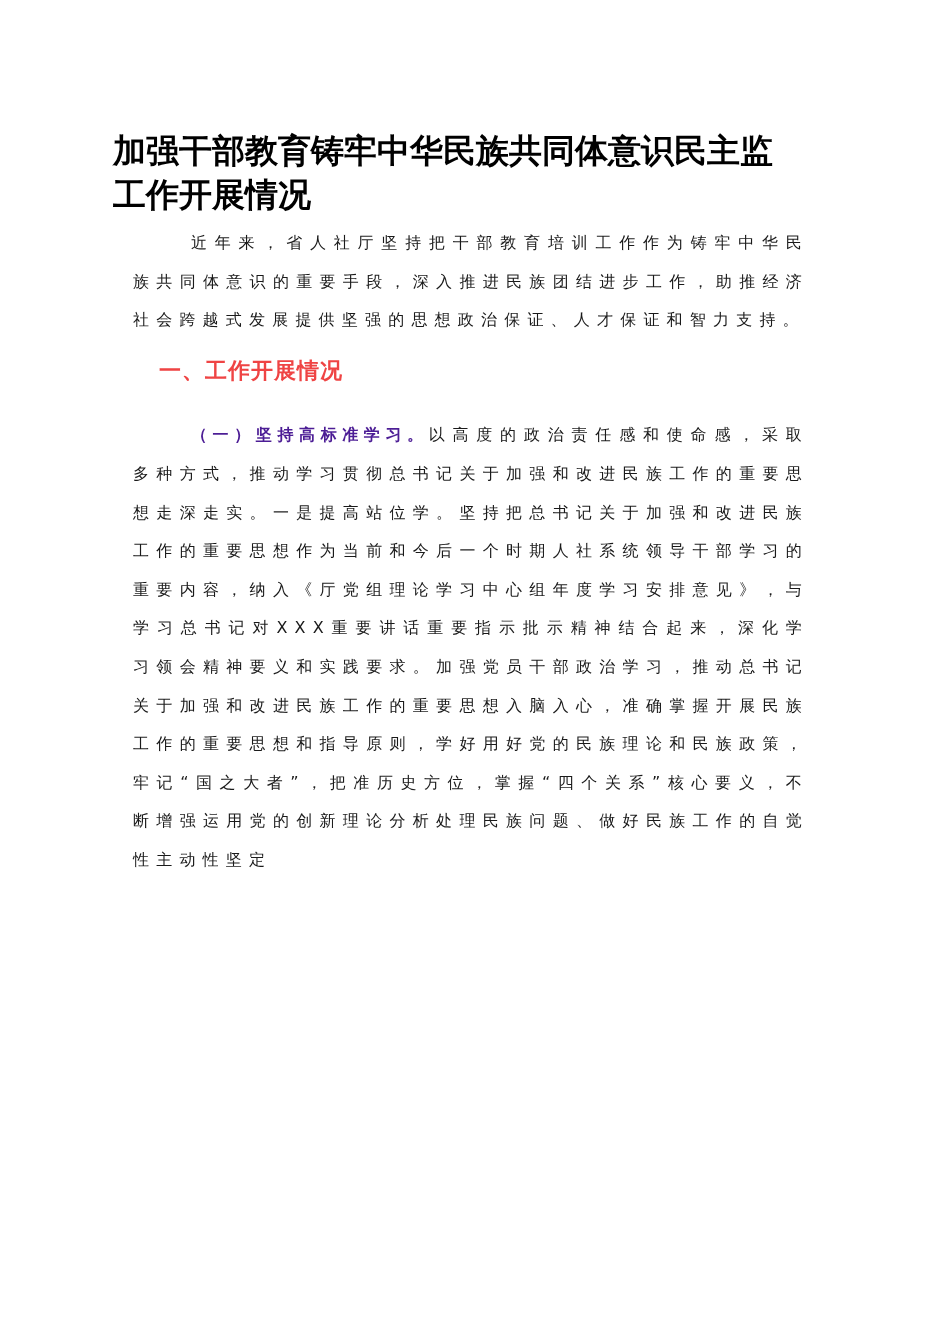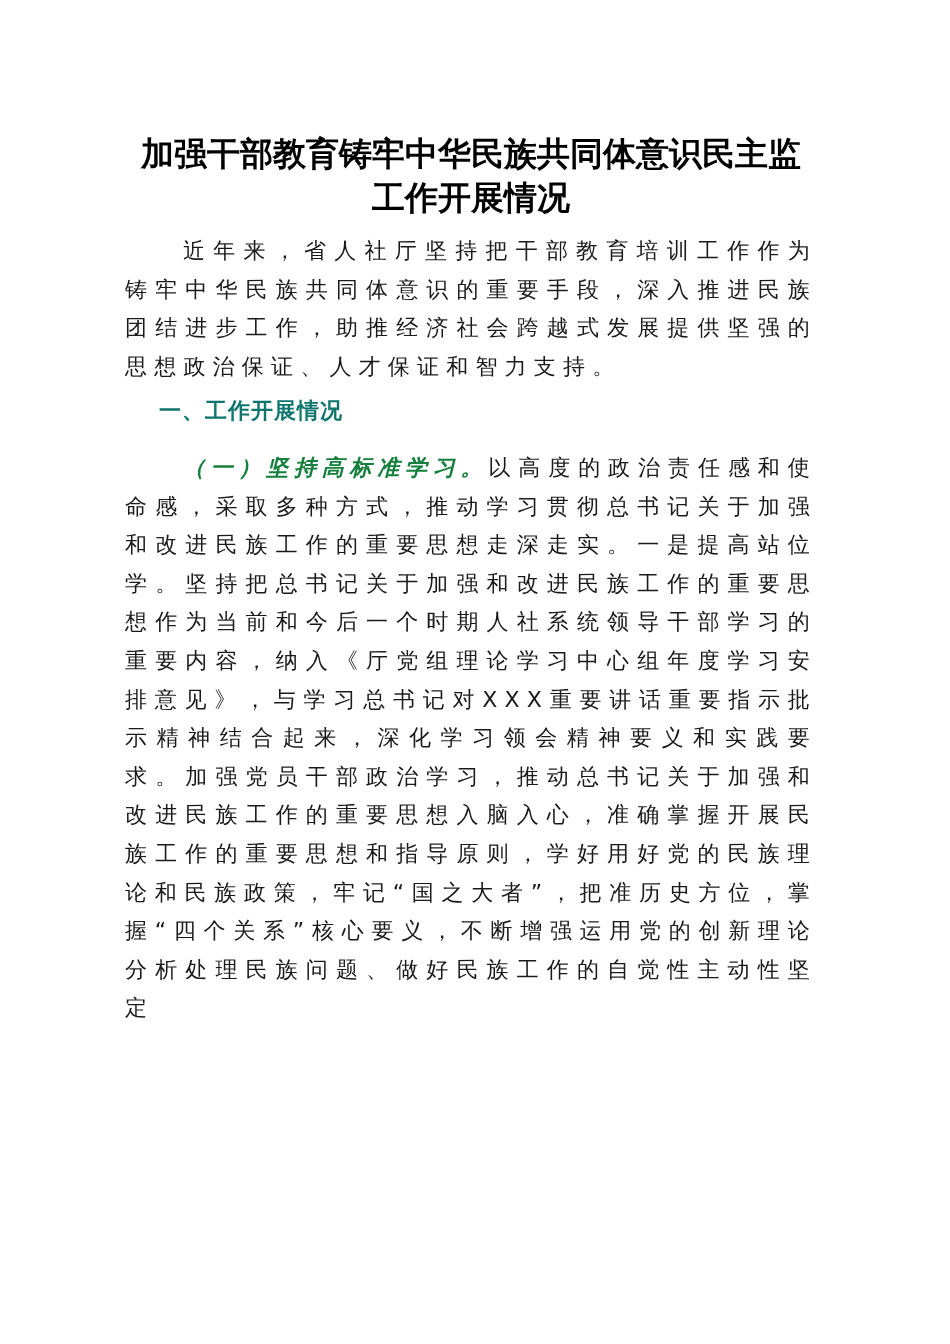--- a/index.html
+++ b/index.html
@@ -14,56 +14,54 @@
     position: relative;
     color: #111111;
   }
   .page {
     position: absolute;
     left: 121px;
     top: 132px;
     width: 700px;
   }
   .doc-title {
-    font-family: Liberation Sans, sans-serif;
+    font-family: Liberation Mono, monospace;
     font-weight: bold;
     font-size: 33px;
     line-height: 44px;
-    text-align: center;
-    margin: 0 -8px 12px -8px;
+    margin: 0 -8px 4px -8px;
     letter-spacing: 0px;
     color: #000;
   }
   .para {
     font-family: "DejaVu Sans", "Liberation Sans", sans-serif;
-    font-size: 22px;
+    font-size: 16px;
     line-height: 38.6px;
     letter-spacing: 7.2px;
     text-indent: 58px;
-    margin: 4px;
+    margin: 12px;
     text-align: justify;
     color: #1a1a1a;
     word-break: break-all;
   }
   .para.first { margin-top: 2px; }
   .heading1 {
     font-family: "DejaVu Sans", "Liberation Sans", sans-serif;
     font-weight: bold;
     font-size: 22px;
     line-height: 38.6px;
     margin: 6px 0 0 0;
     text-indent: 38px;
     letter-spacing: 1px;
-    color: #0f766e;
+    color: #ef4444;
   }
   .sub-lead {
     font-weight: bold;
     letter-spacing: 5px;
-    color: #15803d;
-    font-style: italic;
+    color: #4c1d95;
   }
   .gap { height: 14px; }
 </style>
 </head>
 <body>
 
 <div class="page">
   <div class="doc-title">
     <div>加强干部教育铸牢中华民族共同体意识民主监</div>
     <div>工作开展情况</div>

